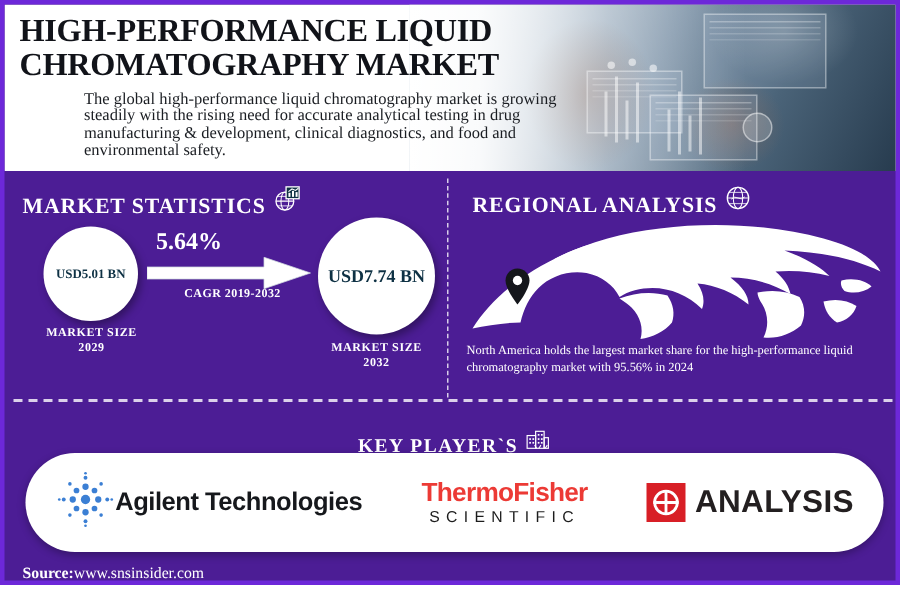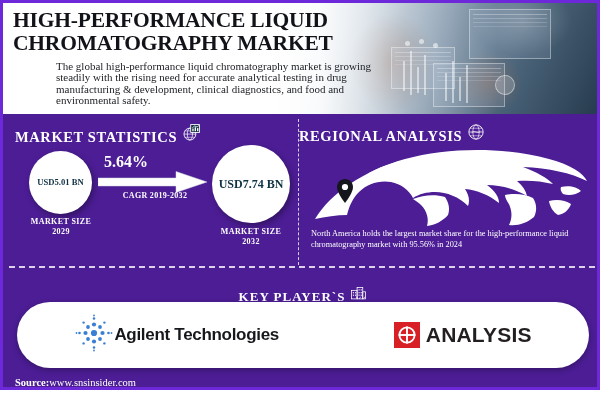--- a/index.html
+++ b/index.html
@@ -69,21 +69,21 @@
     border-top:2px dashed rgba(255,255,255,.80);
   }
 
   
   .sec-head{
     position:absolute;display:flex;align-items:flex-end;gap:5px;
     color:#ffffff;font-family:"Liberation Serif", serif;
     font-weight:700;font-size:14.5px;letter-spacing:.6px;
   }
   #stats-head{left:12px;top:120px;}
-  #region-head{left:296px;top:120px;}
+  #region-head{left:312px;top:120px;}
   #players-head{left:0;top:281px;width:600px;justify-content:center;font-size:13px;letter-spacing:1px;}
 
   
   .circle{
     position:absolute;border-radius:50%;background:#ffffff;
     display:flex;flex-direction:row;align-items:center;justify-content:center;
     color:#0e3144;font-family:"Liberation Serif", serif;font-weight:700;
     box-shadow:2px 3px 6px rgba(0,0,0,.35);
   }
   #circle-2024{left:26px;top:148px;width:63px;height:63px;font-size:8.6px;line-height:10.5px;}
@@ -318,20 +318,24 @@
             <circle cx="2.5" cy="20" r=".9"></circle>
               <circle cx="37.5" cy="20" r=".9"></circle>
             <circle cx="20" cy="2.5" r=".9"></circle>
               <circle cx="20" cy="37.5" r=".9"></circle>
           </g>
         </svg>
       </span>
       <span class="agilent-text">Agilent Technologies</span>
     </div>
 
+    <div class="logo tf-wrap">
+      <span class="tf-top">ThermoFisher</span>
+      <span class="tf-bot">SCIENTIFIC</span>
+    </div>
 
     <div class="logo">
       <span class="shim-mark">
         <svg width="20" height="20" viewBox="0 0 20 20">
           <circle cx="10" cy="10" r="7.6" fill="none" stroke="#ffffff" stroke-width="1.9"></circle>
           <line x1="10" y1="1.6" x2="10" y2="18.4" stroke="#ffffff" stroke-width="1.9"></line>
           <line x1="1.6" y1="10" x2="18.4" y2="10" stroke="#ffffff" stroke-width="1.9"></line>
         </svg>
       </span>
       <span class="shim-text">ANALYSIS</span>

